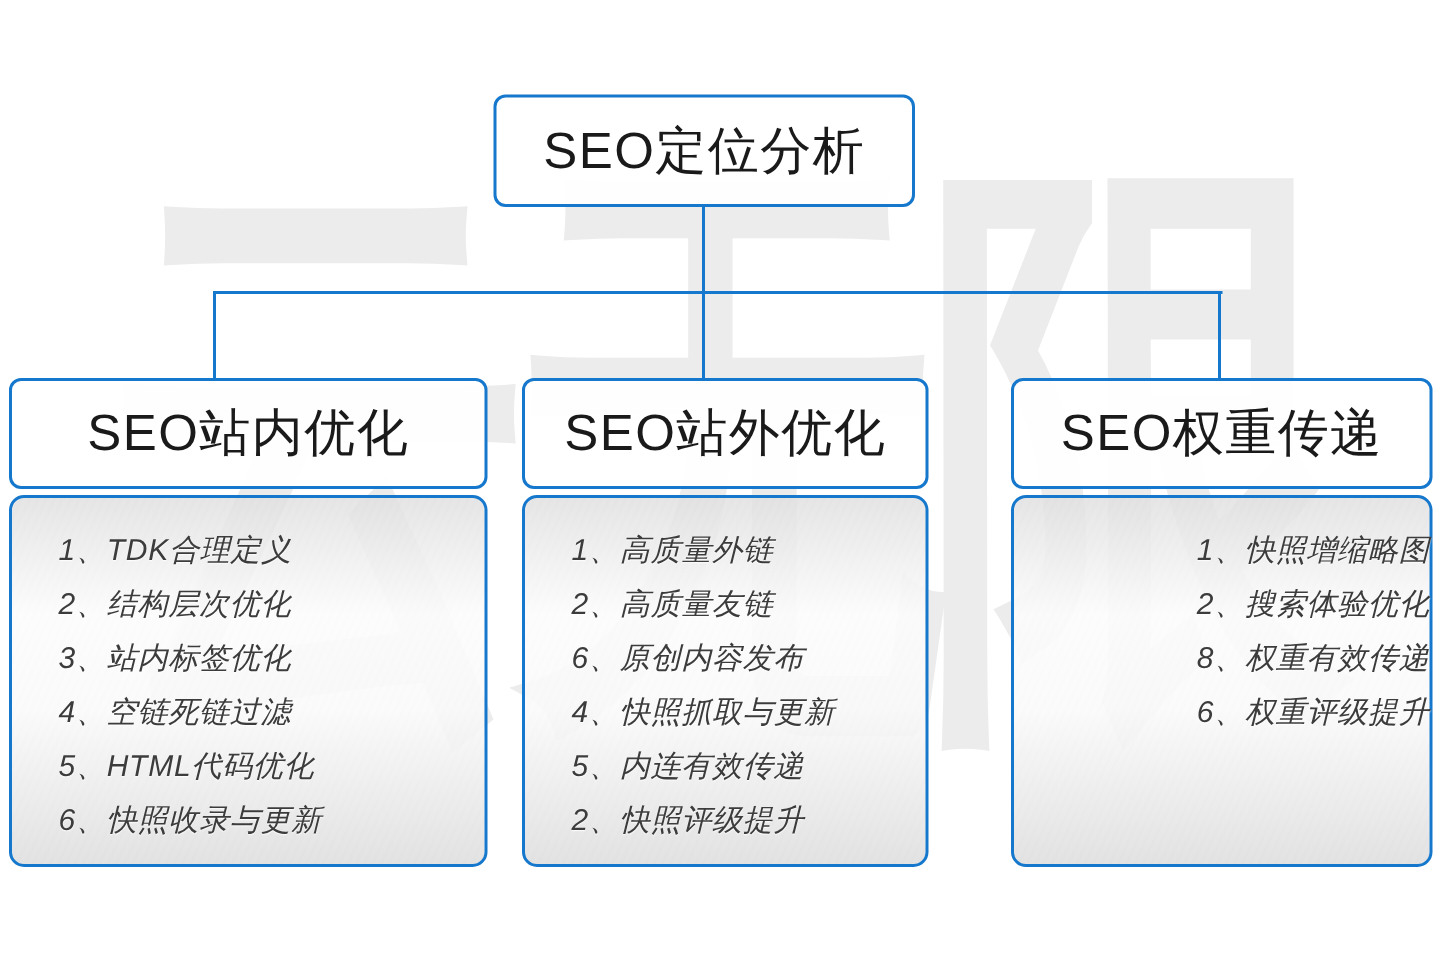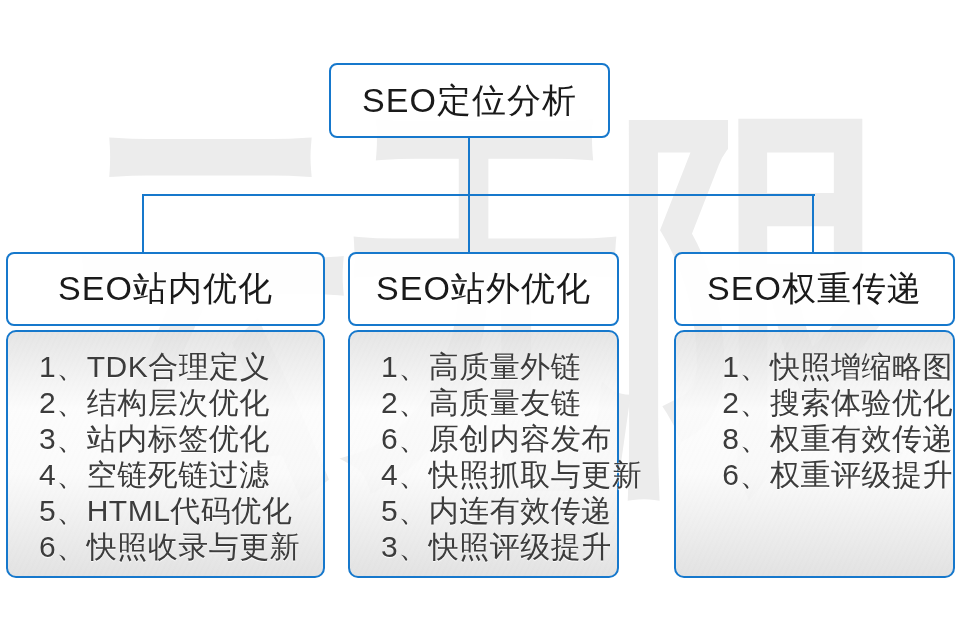--- a/index.html
+++ b/index.html
@@ -33,23 +33,24 @@
     position:absolute;top:330px;height:248px;z-index:2;box-sizing:border-box;
     border:2px solid #1678cc;border-radius:10px;
     background:
       linear-gradient(180deg, rgba(224,224,224,0.82) 0%, rgba(252,252,252,0.90) 32%,
                       rgba(250,250,250,0.88) 58%, rgba(221,221,221,0.84) 100%),
       repeating-linear-gradient(115deg, rgba(0,0,0,0.035) 0 2px, rgba(255,255,255,0.04) 2px 5px);
     padding:17px 0 0 31px;
   }
   .item{
     height:36px;line-height:36px;
-    font-size:30px;color:#3c3c3c;letter-spacing:0.5px;
+    font-size:20px;color:#3c3c3c;letter-spacing:0.5px;
     text-shadow:0 1px 1px rgba(255,255,255,0.95);
     white-space:nowrap;
+    font-style:italic;
   }
   .col1{left:6px;width:319px;justify-content:center;}
   .col2{left:338px;width:271px;margin-left:10px;}
   .col3{left:674px;width:281px;text-align:right;}
 </style>
 </head>
 <body>
 
 <div class="canvas">
 
@@ -79,21 +80,21 @@
 
   <div class="node col-header col2">
     <span>SEO站外优化</span>
   </div>
   <div class="panel col2">
     <div class="item">1、高质量外链</div>
     <div class="item">2、高质量友链</div>
     <div class="item">6、原创内容发布</div>
     <div class="item">4、快照抓取与更新</div>
     <div class="item">5、内连有效传递</div>
-    <div class="item">3、快照评级提升</div>
+    <div class="item">2、快照评级提升</div>
   </div>
 
   <div class="node col-header col3">
     <span>SEO权重传递</span>
   </div>
   <div class="panel col3">
     <div class="item">1、快照增缩略图</div>
     <div class="item">2、搜索体验优化</div>
     <div class="item">8、权重有效传递</div>
     <div class="item">6、权重评级提升</div>

